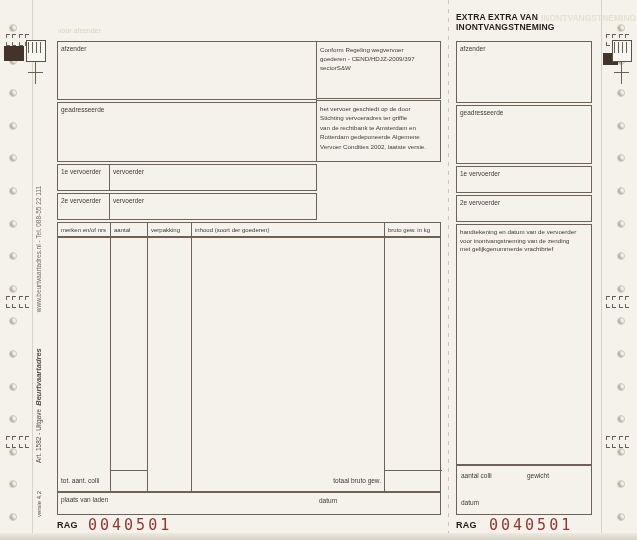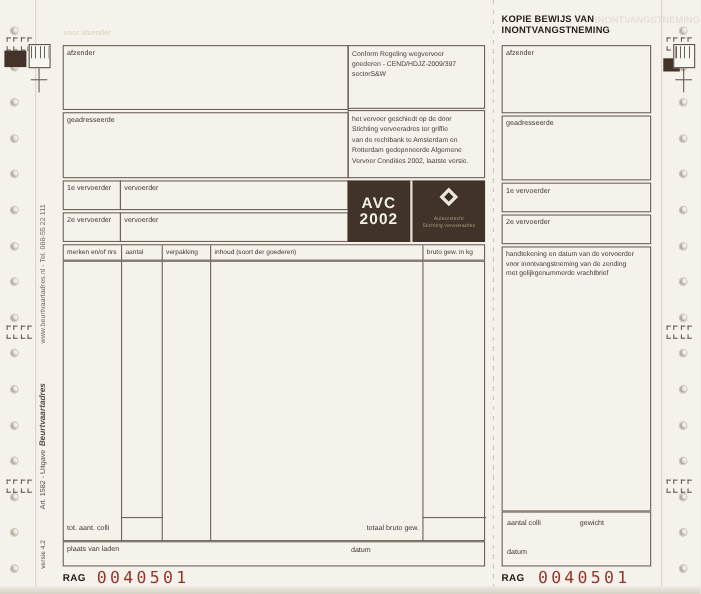--- a/index.html
+++ b/index.html
@@ -243,34 +243,20 @@
   <div class="box" style="left:109px;top:164px;width:208px;height:27px">
     <div class="lbl pad">vervoerder</div>
   </div>
   <div class="box" style="left:57px;top:193px;width:53px;height:27px">
     <div class="lbl pad">2e vervoerder</div>
   </div>
   <div class="box" style="left:109px;top:193px;width:208px;height:27px">
     <div class="lbl pad">vervoerder</div>
   </div>
 
-  <div class="avc">
-    <div class="avc-left">
-      <span>AVC</span>
-      <span>2002</span>
-    </div>
-    <div class="avc-div"></div>
-    <div class="avc-right">
-      <div class="avc-diamond"></div>
-      <div class="avc-copy">
-        <div>Auteursrecht</div>
-        <div>Stichting vervoeradres</div>
-      </div>
-    </div>
-  </div>
 
   <div class="box" style="left:57px;top:222px;width:384px;height:15px">
     <div class="vline" style="left:52px;top:0;height:14px"></div>
     <div class="vline" style="left:89px;top:0;height:14px"></div>
     <div class="vline" style="left:133px;top:0;height:14px"></div>
     <div class="vline" style="left:326px;top:0;height:14px"></div>
     <div class="lbl" style="position:absolute;left:3px;top:4px;font-size:6px">merken en/of nrs</div>
     <div class="lbl" style="position:absolute;left:56px;top:4px;font-size:6px">aantal</div>
     <div class="lbl" style="position:absolute;left:93px;top:4px;font-size:6px">verpakking</div>
     <div class="lbl" style="position:absolute;left:137px;top:4px;font-size:6px">inhoud (soort der goederen)</div>
@@ -290,21 +276,21 @@
 
   <div class="box" style="left:57px;top:492px;width:384px;height:23px">
     <div class="lbl pad" style="position:absolute;left:0;top:0">plaats van laden</div>
     <div class="lbl" style="position:absolute;left:261px;top:4px">datum</div>
   </div>
 
   <div class="abs serial-prefix" style="left:57px;top:520px">RAG</div>
   <div class="abs serial-num" style="left:88px;top:516px">0040501</div>
 
   <div class="abs ghost" style="left:541px;top:13px;font-weight:bold;font-size:8.5px;opacity:.55">INONTVANGSTNEMING</div>
-  <div class="abs title" style="left:456px;top:12px;font-size:8.5px">KOPIE BEWIJS VAN</div>
+  <div class="abs title" style="left:456px;top:12px;font-size:8.5px">EXTRA EXTRA VAN</div>
   <div class="abs title" style="left:456px;top:22px;font-size:8.5px">INONTVANGSTNEMING</div>
 
   <div class="box" style="left:456px;top:41px;width:136px;height:62px">
     <div class="lbl pad">afzender</div>
   </div>
   <div class="box" style="left:456px;top:105px;width:136px;height:59px">
     <div class="lbl pad">geadresseerde</div>
   </div>
   <div class="box" style="left:456px;top:166px;width:136px;height:27px">
     <div class="lbl pad">1e vervoerder</div>

